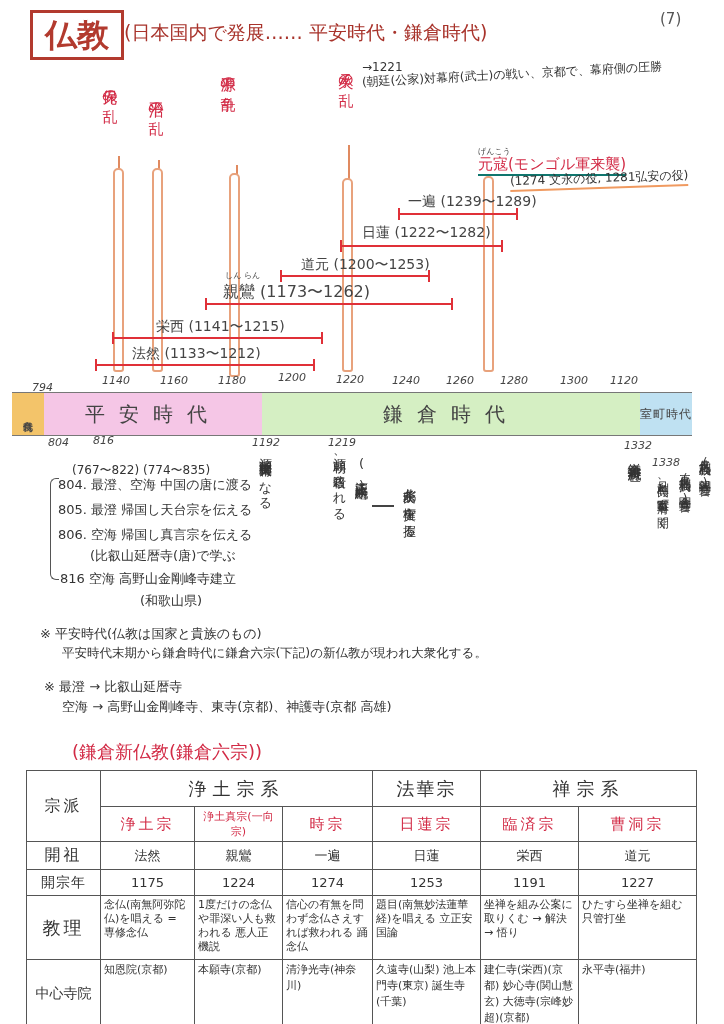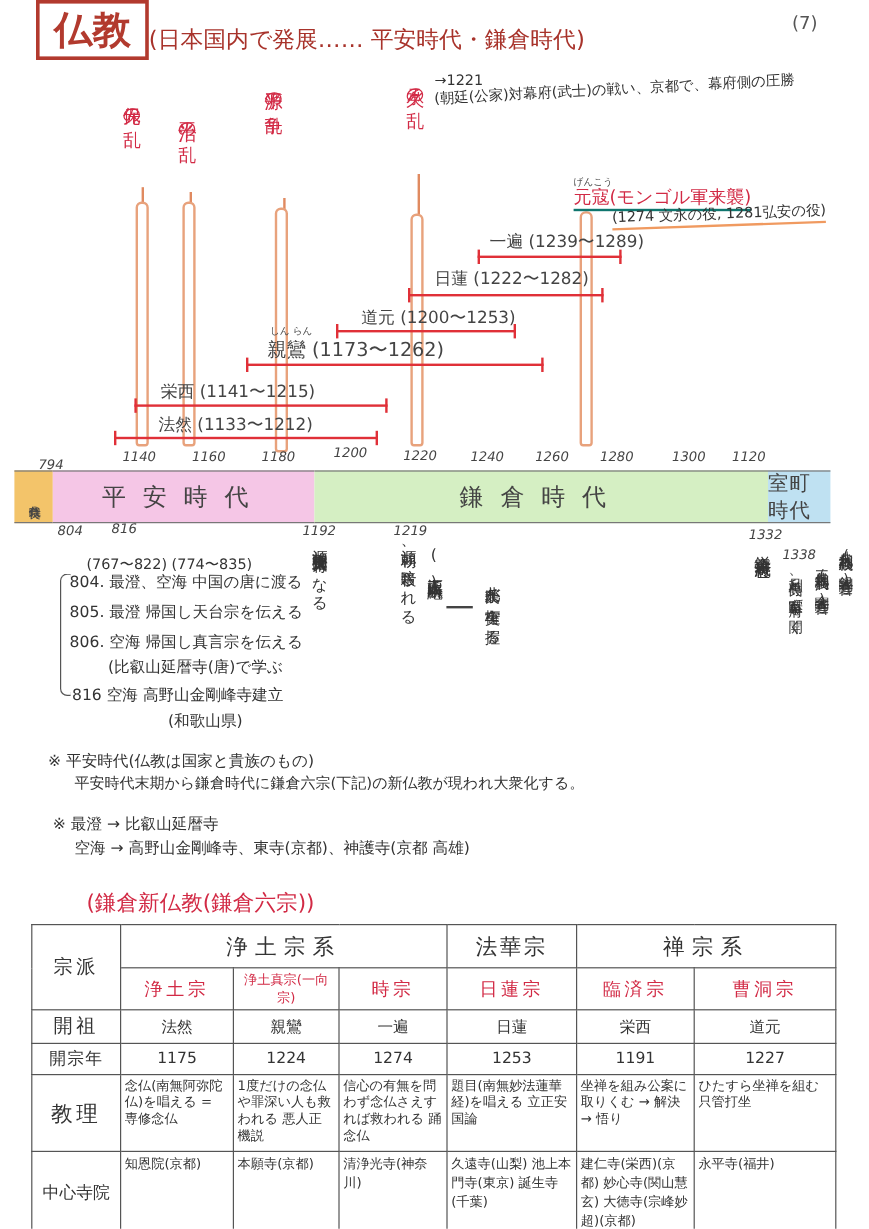--- a/index.html
+++ b/index.html
@@ -1,20 +1,20 @@
 <!DOCTYPE html>
 <html><head>
 <meta charset="utf-8">
 <style>
   html,body{margin:0;padding:0;background:#fff;}
   body{width:724px;height:1024px;position:relative;overflow:hidden;font-family:"DejaVu Sans",sans-serif;color:#333;}
   .abs{position:absolute;}
   .red{color:#c9283a;}
   .vtext{writing-mode:vertical-rl;text-orientation:upright;letter-spacing:1px;}
-  #title-box{left:30px;top:0;width:88px;height:44px;border:3px solid #b23a2e;color:#b23a2e;font-size:32px;line-height:44px;text-align:center;font-weight:bold;}
+  #title-box{left:30px;top:10px;width:88px;height:44px;border:3px solid #b23a2e;color:#b23a2e;font-size:32px;line-height:44px;text-align:center;font-weight:bold;}
   #title-sub{left:124px;top:20px;font-size:19px;color:#a8332b;}
   #page-num{left:660px;top:10px;font-size:15px;color:#555;}
   .event-label{font-size:15px;color:#d22a45;}
   .event-stick{width:7px;border:2px solid #e8a27c;border-radius:5px 5px 3px 3px;background:transparent;}
   .event-thread{width:1.5px;background:#e08a60;}
   .life-line{height:2px;background:#e03038;}
   .life-line::before,.life-line::after{content:"";position:absolute;top:-5px;width:2px;height:12px;background:#e03038;}
   .life-line::before{left:0;} .life-line::after{right:0;}
   .life-label{font-size:14px;color:#444;white-space:nowrap;}
   .tick-label{font-size:11px;color:#444;font-style:italic;}
@@ -64,42 +64,42 @@
 <div class="abs life-label" style="left:362px;top:224px;"><span>日蓮</span> <span>(1222〜1282)</span></div>
 <div class="abs life-line" style="left:340px;top:245px;width:163px;"></div>
 
 <div class="abs life-label" style="left:301px;top:256px;"><span>道元</span> <span>(1200〜1253)</span></div>
 <div class="abs life-line" style="left:280px;top:275px;width:150px;"></div>
 
 <div class="abs" style="left:225px;top:270px;font-size:8px;color:#444;">しん らん</div>
 <div class="abs life-label" style="left:223px;top:282px;font-size:16px;"><span>親鸞</span> <span>(1173〜1262)</span></div>
 <div class="abs life-line" style="left:205px;top:303px;width:248px;"></div>
 
-<div class="abs life-label" style="left:134px;top:318px;"><span>栄西</span> <span>(1141〜1215)</span></div>
+<div class="abs life-label" style="left:156px;top:318px;"><span>栄西</span> <span>(1141〜1215)</span></div>
 <div class="abs life-line" style="left:112px;top:337px;width:211px;"></div>
 
 <div class="abs life-label" style="left:132px;top:345px;"><span>法然</span> <span>(1133〜1212)</span></div>
 <div class="abs life-line" style="left:95px;top:364px;width:220px;"></div>
 
 <div class="abs tick-label" style="left:32px;top:381px;">794</div>
 <div class="abs tick-label" style="left:102px;top:374px;">1140</div>
 <div class="abs tick-label" style="left:160px;top:374px;">1160</div>
 <div class="abs tick-label" style="left:218px;top:374px;">1180</div>
 <div class="abs tick-label" style="left:278px;top:371px;">1200</div>
 <div class="abs tick-label" style="left:336px;top:373px;">1220</div>
 <div class="abs tick-label" style="left:392px;top:374px;">1240</div>
 <div class="abs tick-label" style="left:446px;top:374px;">1260</div>
 <div class="abs tick-label" style="left:500px;top:374px;">1280</div>
 <div class="abs tick-label" style="left:560px;top:374px;">1300</div>
 <div class="abs tick-label" style="left:610px;top:374px;">1120</div>
 
 <div class="abs era" style="left:12px;width:32px;background:#f3c46a;font-size:10px;letter-spacing:0;line-height:11px;writing-mode:vertical-rl;">奈良時代</div>
 <div class="abs era" style="left:44px;width:218px;background:#f5c6e6;">平安時代</div>
 <div class="abs era" style="left:262px;width:378px;background:#d5efc3;">鎌倉時代</div>
-<div class="abs era" style="left:640px;width:52px;background:#bfe1f2;font-size:17px;letter-spacing:1px;">室町時代</div>
+<div class="abs era" style="left:640px;width:52px;background:#bfe1f2;font-size:12px;letter-spacing:1px;">室町時代</div>
 
 <div class="abs tick-label" style="left:48px;top:436px;">804</div>
 <div class="abs tick-label" style="left:68px;top:434px;padding-left:25px;">816</div>
 <div class="abs tick-label" style="left:252px;top:436px;">1192</div>
 <div class="abs tick-label" style="left:328px;top:436px;">1219</div>
 <div class="abs tick-label" style="left:624px;top:439px;">1332</div>
 
 <div class="abs note small" style="left:72px;top:462px;"><span>(767〜822)</span> <span>(774〜835)</span></div>
 <div class="abs" style="left:50px;top:478px;width:8px;height:100px;border:1.5px solid #555;border-right:none;border-radius:6px 0 0 6px;"></div>
 <div class="abs note" style="left:58px;top:476px;">804. 最澄、空海 中国の唐に渡る</div>

